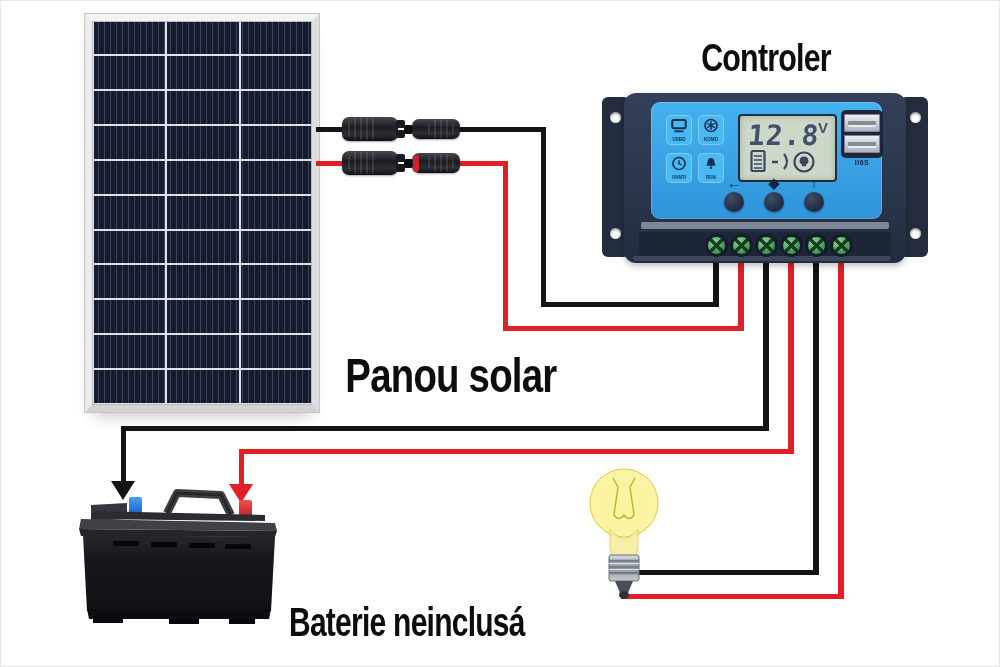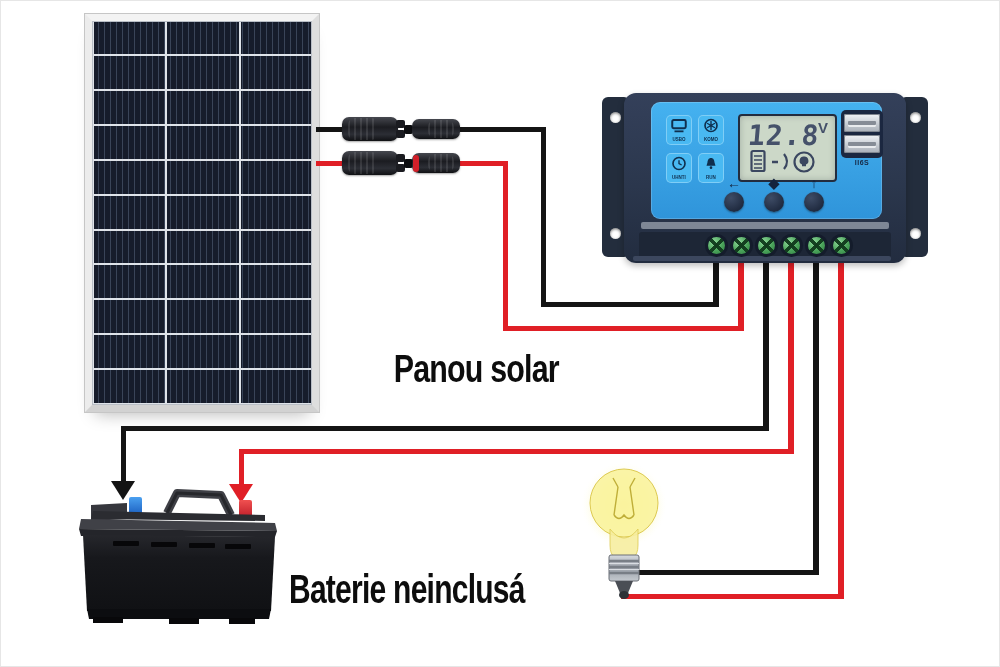--- a/index.html
+++ b/index.html
@@ -274,20 +274,23 @@
       <path d="M54 44 L49 35 M66 44 L71 35"></path>
       <path d="M50 72 Q55 79 60 72 Q65 79 70 72"></path>
     </g>
     <rect x="45" y="112" width="30" height="26" rx="2" fill="url(#metalGrad)" stroke="#6a6f76"></rect>
     <path d="M45 118 H75 M45 124 H75 M45 130 H75" stroke="#787e86" stroke-width="2.4"></path>
     <path d="M45 120.5 H75 M45 126.5 H75" stroke="#d9dde2" stroke-width="1"></path>
     <polygon points="51,138 69,138 64,150 56,150" fill="#4a4e55"></polygon>
     <ellipse cx="60" cy="152" rx="5" ry="4" fill="#2e3237"></ellipse>
   </svg>
 
-  <div class="lbl centered" style="left:345px;top:347px;width:260px;font-size:38px">
+  <div class="lbl centered" style="left:622px;top:36px;width:286px;font-size:38px">
+    <span class="tx">Controler</span>
+  </div>
+  <div class="lbl centered" style="left:318px;top:347px;width:260px;font-size:48px">
     <span class="tx">Panou solar</span>
   </div>
-  <div class="lbl leftanch" style="left:288px;top:566px;font-size:40px">
+  <div class="lbl leftanch" style="left:288px;top:599px;font-size:40px">
     <span class="tx" style="transform:scaleX(.75)">Baterie neinclusá</span>
   </div>
 
 </div>
 
 </body></html>

